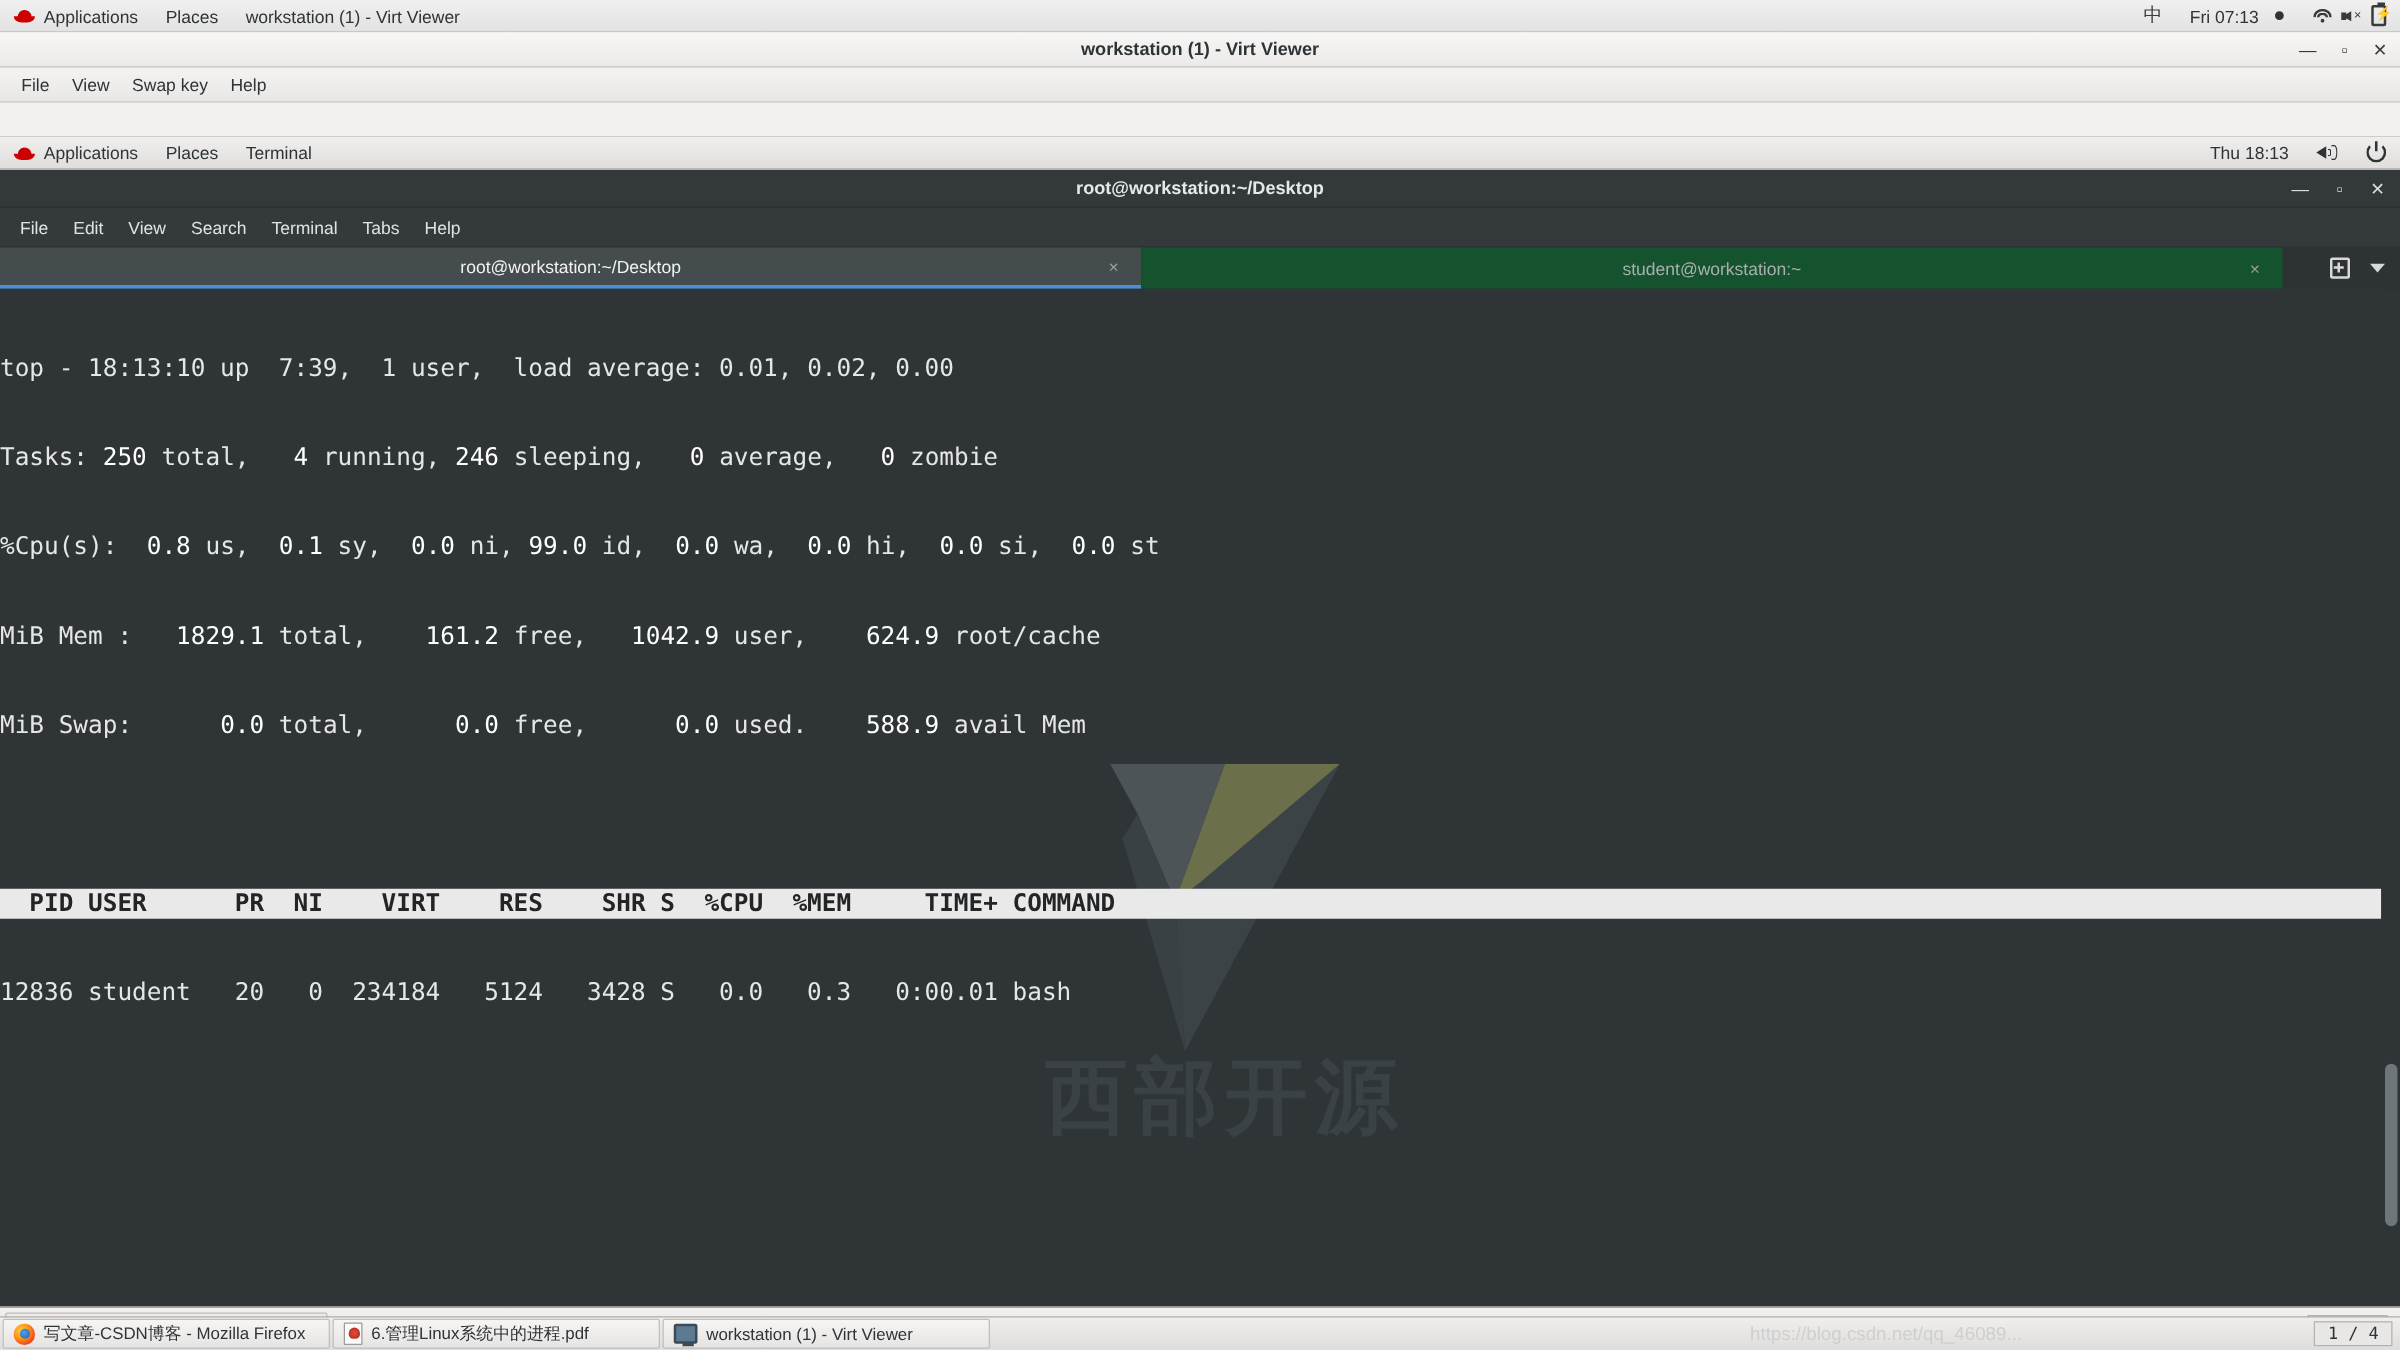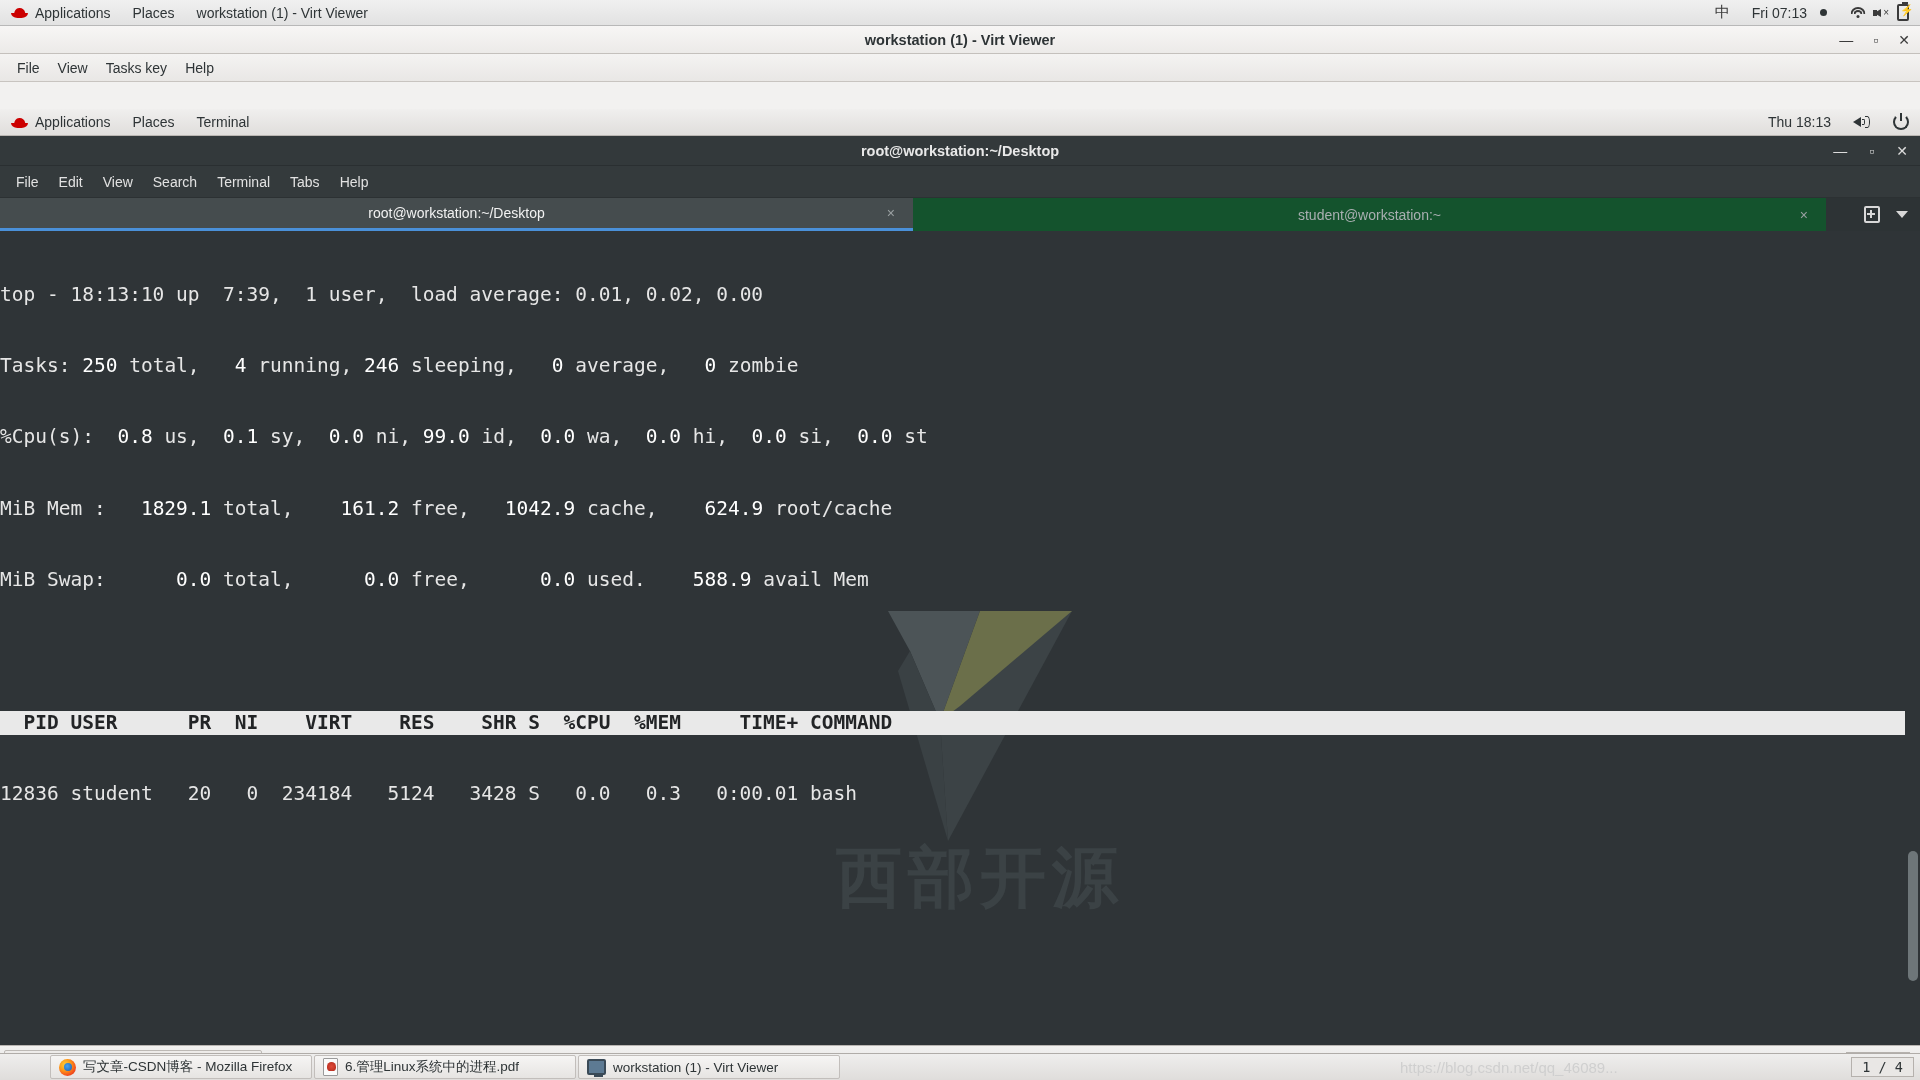--- a/index.html
+++ b/index.html
@@ -210,21 +210,21 @@
     border-top: 1px solid #b0acA8;
     display: flex; align-items: center; padding: 0 2px; gap: 2px;
     font-size: 13.5px; color: #2e3436;
   }
   .host-task {
     height: 24px; display: flex; align-items: center; gap: 7px;
     padding: 0 8px; border: 1px solid #c2bebb;
     background: linear-gradient(to bottom, #f6f5f4, #e6e4e2);
     border-radius: 2px;
   }
-  .host-task.t1 { width: 262px; margin-left: 48px; }
+  .host-task.t1 { width: 262px; }
   .host-task.t2 { width: 262px; }
   .host-task.t3 { width: 262px; }
   .ico { flex: none; }
   .ico-firefox {
     width: 17px; height: 17px; border-radius: 50%;
     background: radial-gradient(circle at 36% 34%, #ffcf3f 0%, #ff9b17 36%, #f4501e 68%, #c22c12 100%);
     position: relative;
   }
   .ico-firefox::after {
     content: ""; position: absolute; left: 5px; top: 4px;
@@ -357,21 +357,21 @@
     <div class="vv-winbtns">
       <span>—</span>
       <span>▫</span>
       <span>✕</span>
     </div>
   </div>
 
   <div class="vv-menubar">
     <div class="mi">File</div>
     <div class="mi">View</div>
-    <div class="mi">Tasks key</div>
+    <div class="mi">Swap key</div>
     <div class="mi">Help</div>
   </div>
 
   <div class="guest">
 
     <div class="guest-panel">
       <div class="pitem">
         <span class="redhat">
             <span class="crown"></span>
             <span class="brim"></span>
@@ -449,21 +449,21 @@
             <polygon points="160,110 200,0 292,0 180,95" fill="#6b6f4a"></polygon>
             <polygon points="130,40 160,110 168,230 118,60" fill="#3a4144"></polygon>
           </svg>
           <div class="wm-text">西部开源</div>
         </div>
 
         <div class="term-text">
           <div class="term-line" id="tl0"><span>top - 18:13:10 up  7:39,  1 user,  load average: </span><span>0.01, 0.02, 0.00</span></div>
           <div class="term-line" id="tl1"><span>Tasks: </span><span class="b">250</span><span> total,   </span><span class="b">4</span><span> running, </span><span class="b">246</span><span> sleeping,   </span><span class="b">0</span><span> average,   </span><span class="b">0</span><span> zombie</span></div>
           <div class="term-line" id="tl2"><span>%Cpu(s):  </span><span class="b">0.8</span><span> us,  </span><span class="b">0.1</span><span> sy,  </span><span class="b">0.0</span><span> ni, </span><span class="b">99.0</span><span> id,  </span><span class="b">0.0</span><span> wa,  </span><span class="b">0.0</span><span> hi,  </span><span class="b">0.0</span><span> si,  </span><span class="b">0.0</span><span> st</span></div>
-          <div class="term-line" id="tl3"><span>MiB Mem :   </span><span class="b">1829.1</span><span> total,    </span><span class="b">161.2</span><span> free,   </span><span class="b">1042.9</span><span> cache,    </span><span class="b">624.9</span><span> root/cache</span></div>
+          <div class="term-line" id="tl3"><span>MiB Mem :   </span><span class="b">1829.1</span><span> total,    </span><span class="b">161.2</span><span> free,   </span><span class="b">1042.9</span><span> user,    </span><span class="b">624.9</span><span> root/cache</span></div>
           <div class="term-line" id="tl4"><span>MiB Swap:      </span><span class="b">0.0</span><span> total,      </span><span class="b">0.0</span><span> free,      </span><span class="b">0.0</span><span> used.    </span><span class="b">588.9</span><span> avail Mem</span></div>
           <div class="term-line">&nbsp;</div>
           <div class="term-line hdr-row">  PID USER      PR  NI    VIRT    RES    SHR S  %CPU  %MEM     TIME+ COMMAND</div>
           <div class="term-line">12836 student   20   0  234184   5124   3428 S   0.0   0.3   0:00.01 bash</div>
         </div>
 
         <div class="scrollbar">
           <div class="thumb"></div>
         </div>
       </div>

